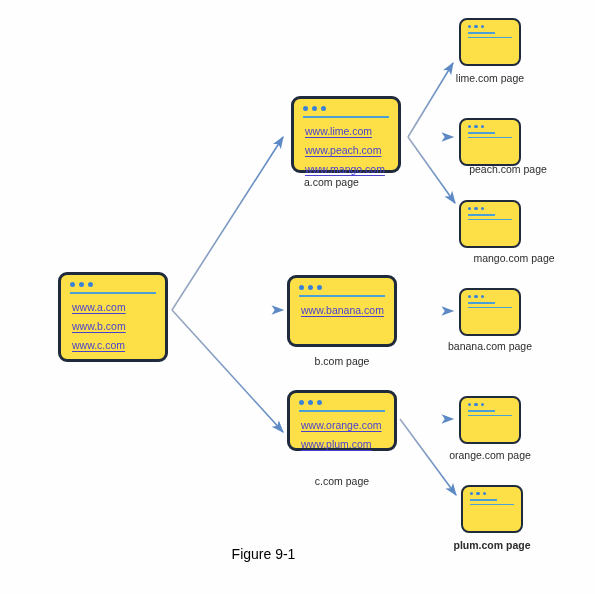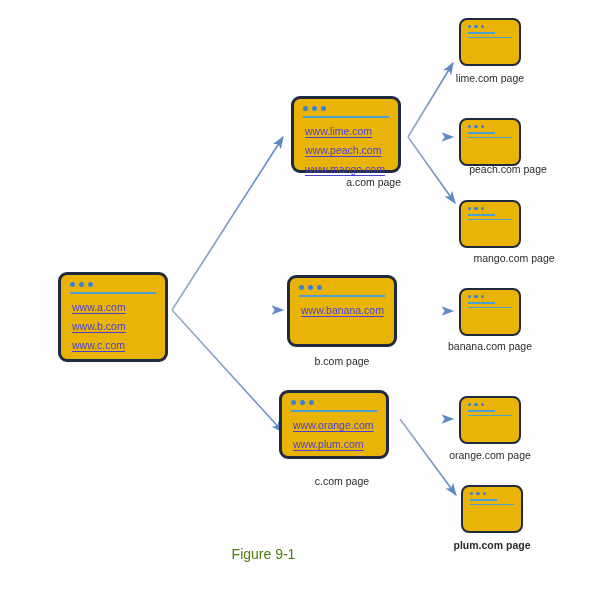--- a/index.html
+++ b/index.html
@@ -20,21 +20,21 @@
     left: 0; top: 0;
     width: 595px;
     height: 594px;
     pointer-events: none;
   }
 
   
   .node {
     position: absolute;
     box-sizing: border-box;
-    background: #eab308;
+    background: #fde047;
     border: 3px solid #1f2a3c;
     border-radius: 9px;
     z-index: 2;
   }
   .node.small {
     border-width: 2.5px;
     border-radius: 8px;
   }
   .node .chrome {
     position: relative;
@@ -97,21 +97,21 @@
     z-index: 2;
   }
 
   .figure-label {
     position: absolute;
     left: 0;
     top: 546px;
     width: 527px;
     text-align: center;
     font-size: 14px;
-    color: #4d7c0f;
+    color: #000000;
     z-index: 2;
   }
   .watermark {
     position: absolute;
     right: 12px;
     bottom: 8px;
     font-size: 12.5px;
     color: #d2d2d2;
     letter-spacing: 0.5px;
     z-index: 2;
@@ -198,38 +198,38 @@
           <i></i>
         </div>
       <div class="hrule"></div>
     </div>
     <div class="links">
       <a class="link">www.lime.com</a>
       <a class="link">www.peach.com</a>
       <a class="link">www.mango.com</a>
     </div>
   </div>
-  <div class="caption" style="left:291px; top:176px; width:110px; text-align:right;">a.com page</div>
+  <div class="caption" style="left:304px; top:176px; width:110px; text-align:left;">a.com page</div>
 
   <div class="node" style="left:287px; top:275px; width:110px; height:72px;">
     <div class="chrome">
       <div class="dots">
           <i></i>
           <i></i>
           <i></i>
         </div>
       <div class="hrule"></div>
     </div>
     <div class="links">
       <a class="link">www.banana.com</a>
     </div>
   </div>
   <div class="caption" style="left:287px; top:355px; width:110px; text-align:center;">b.com page</div>
 
-  <div class="node" style="left:279px; top:390px; width:110px; height:69px;">
+  <div class="node" style="left:287px; top:390px; width:110px; height:61px;">
     <div class="chrome">
       <div class="dots">
           <i></i>
           <i></i>
           <i></i>
         </div>
       <div class="hrule"></div>
     </div>
     <div class="links">
       <a class="link">www.orange.com</a>

